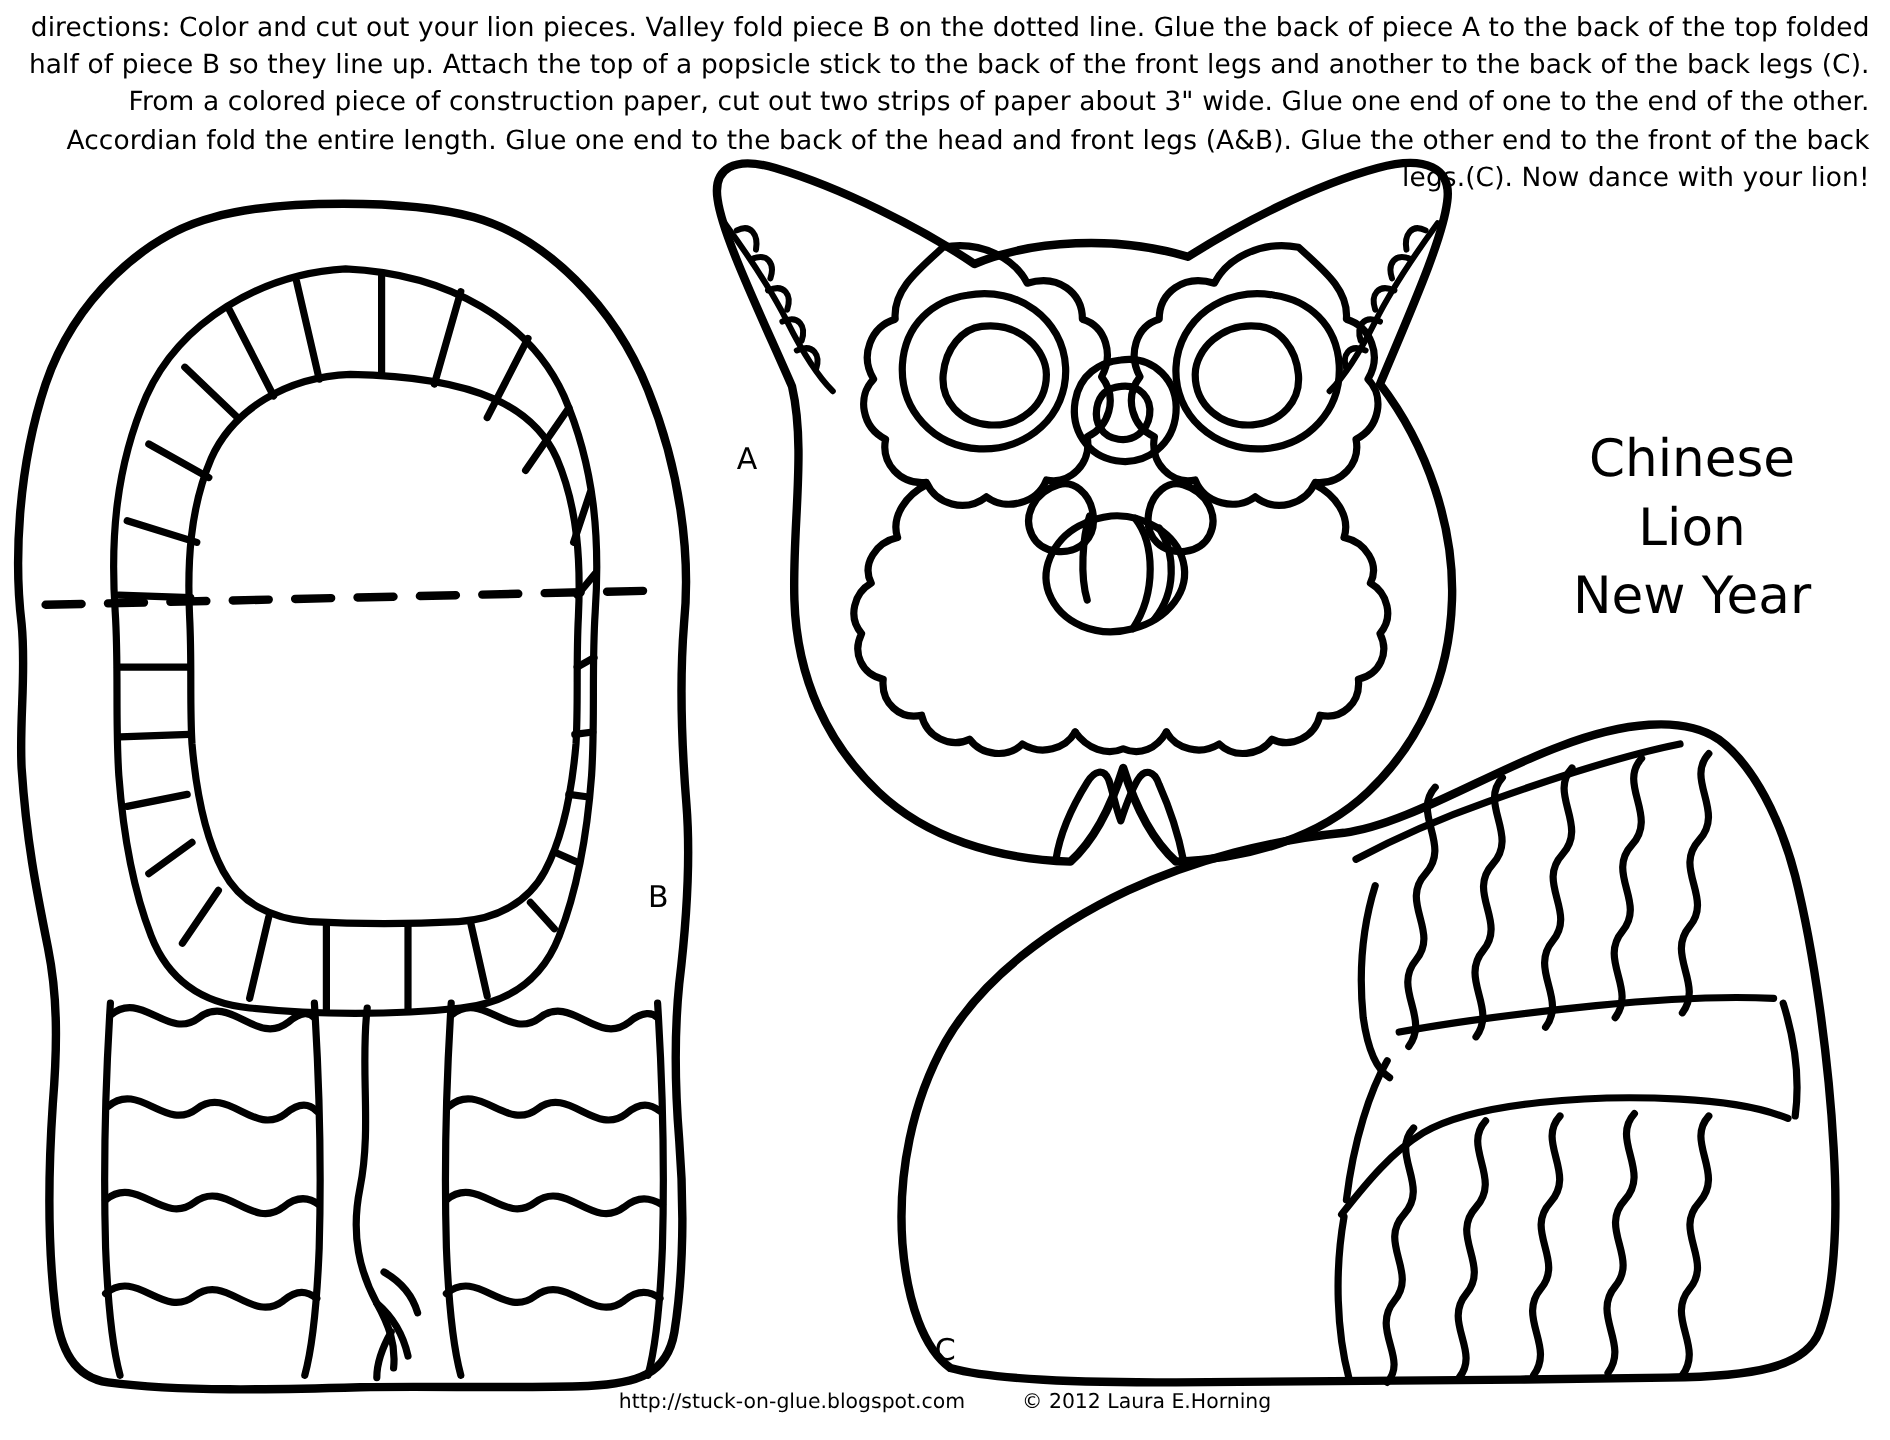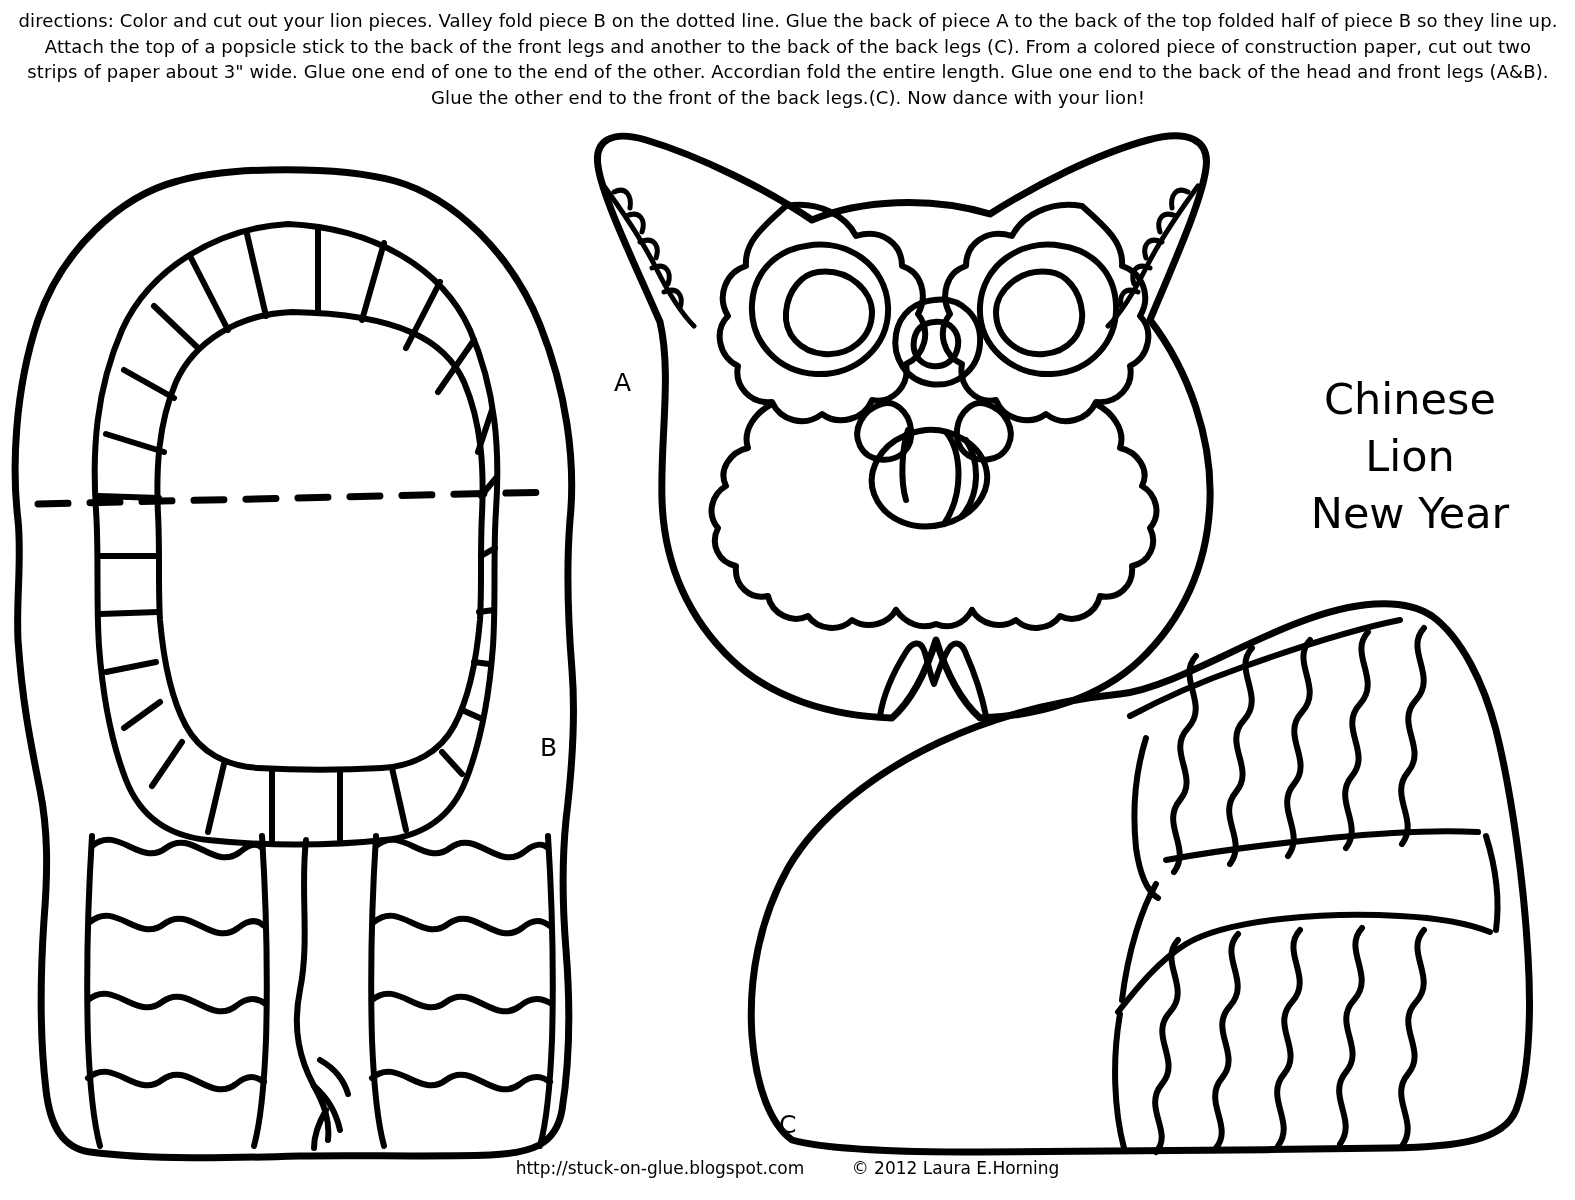--- a/index.html
+++ b/index.html
@@ -19,36 +19,35 @@
     position: absolute;
     left: 0; top: 0;
     width: 1575px;
     height: 1200px;
   }
   .directions {
     position: absolute;
     left: 18px;
     top: 8px;
     width: 1540px;
-    text-align: center;
-    font-size: 18px;
+    text-align: right;
+    font-size: 22px;
     line-height: 1.42;
     letter-spacing: 0.1px;
     font-family: "DejaVu Sans", sans-serif;
   }
   .title {
     position: absolute;
     left: 1265px;
     top: 355px;
     width: 290px;
     text-align: center;
     font-size: 43px;
     line-height: 1.32;
     font-family: "DejaVu Sans", sans-serif;
-    margin-top: 16px;
   }
   .title div { white-space: nowrap; }
   .piece-label {
     position: absolute;
     font-size: 25px;
     font-family: "DejaVu Sans", sans-serif;
   }
   #label-A { left: 614px; top: 368px; }
   #label-B { left: 540px; top: 733px; }
   #label-C { left: 779px; top: 1110px; }

